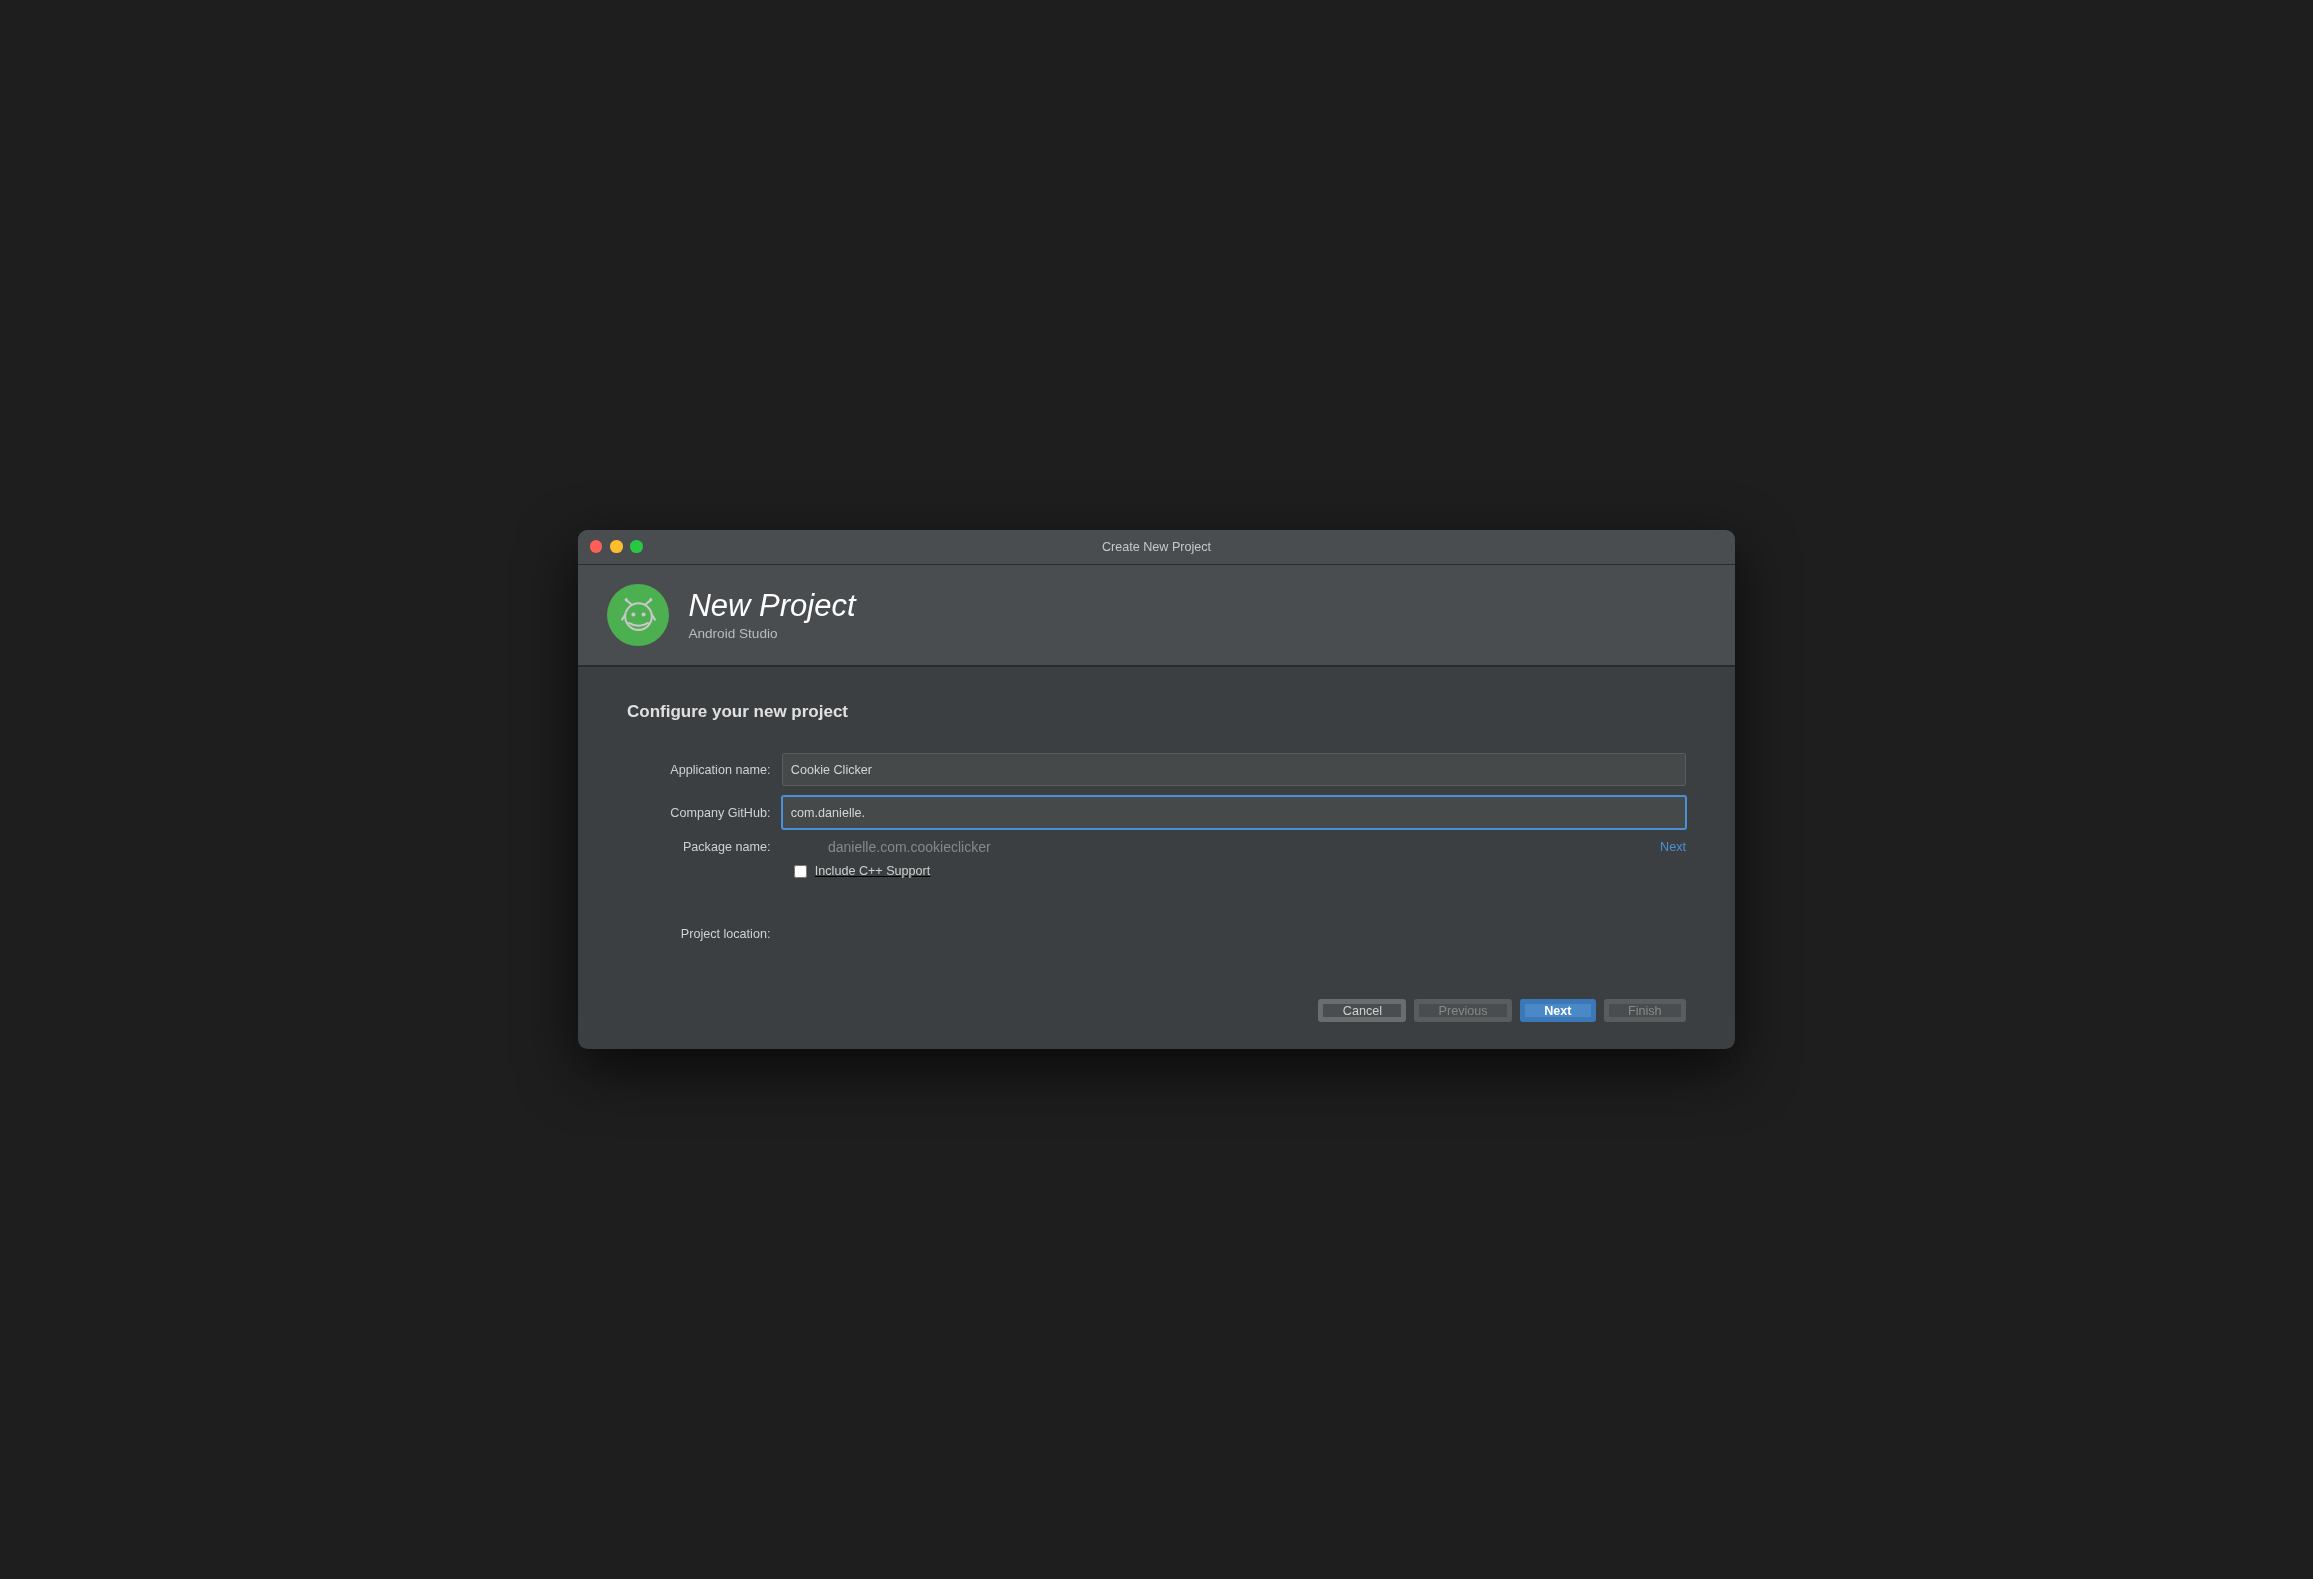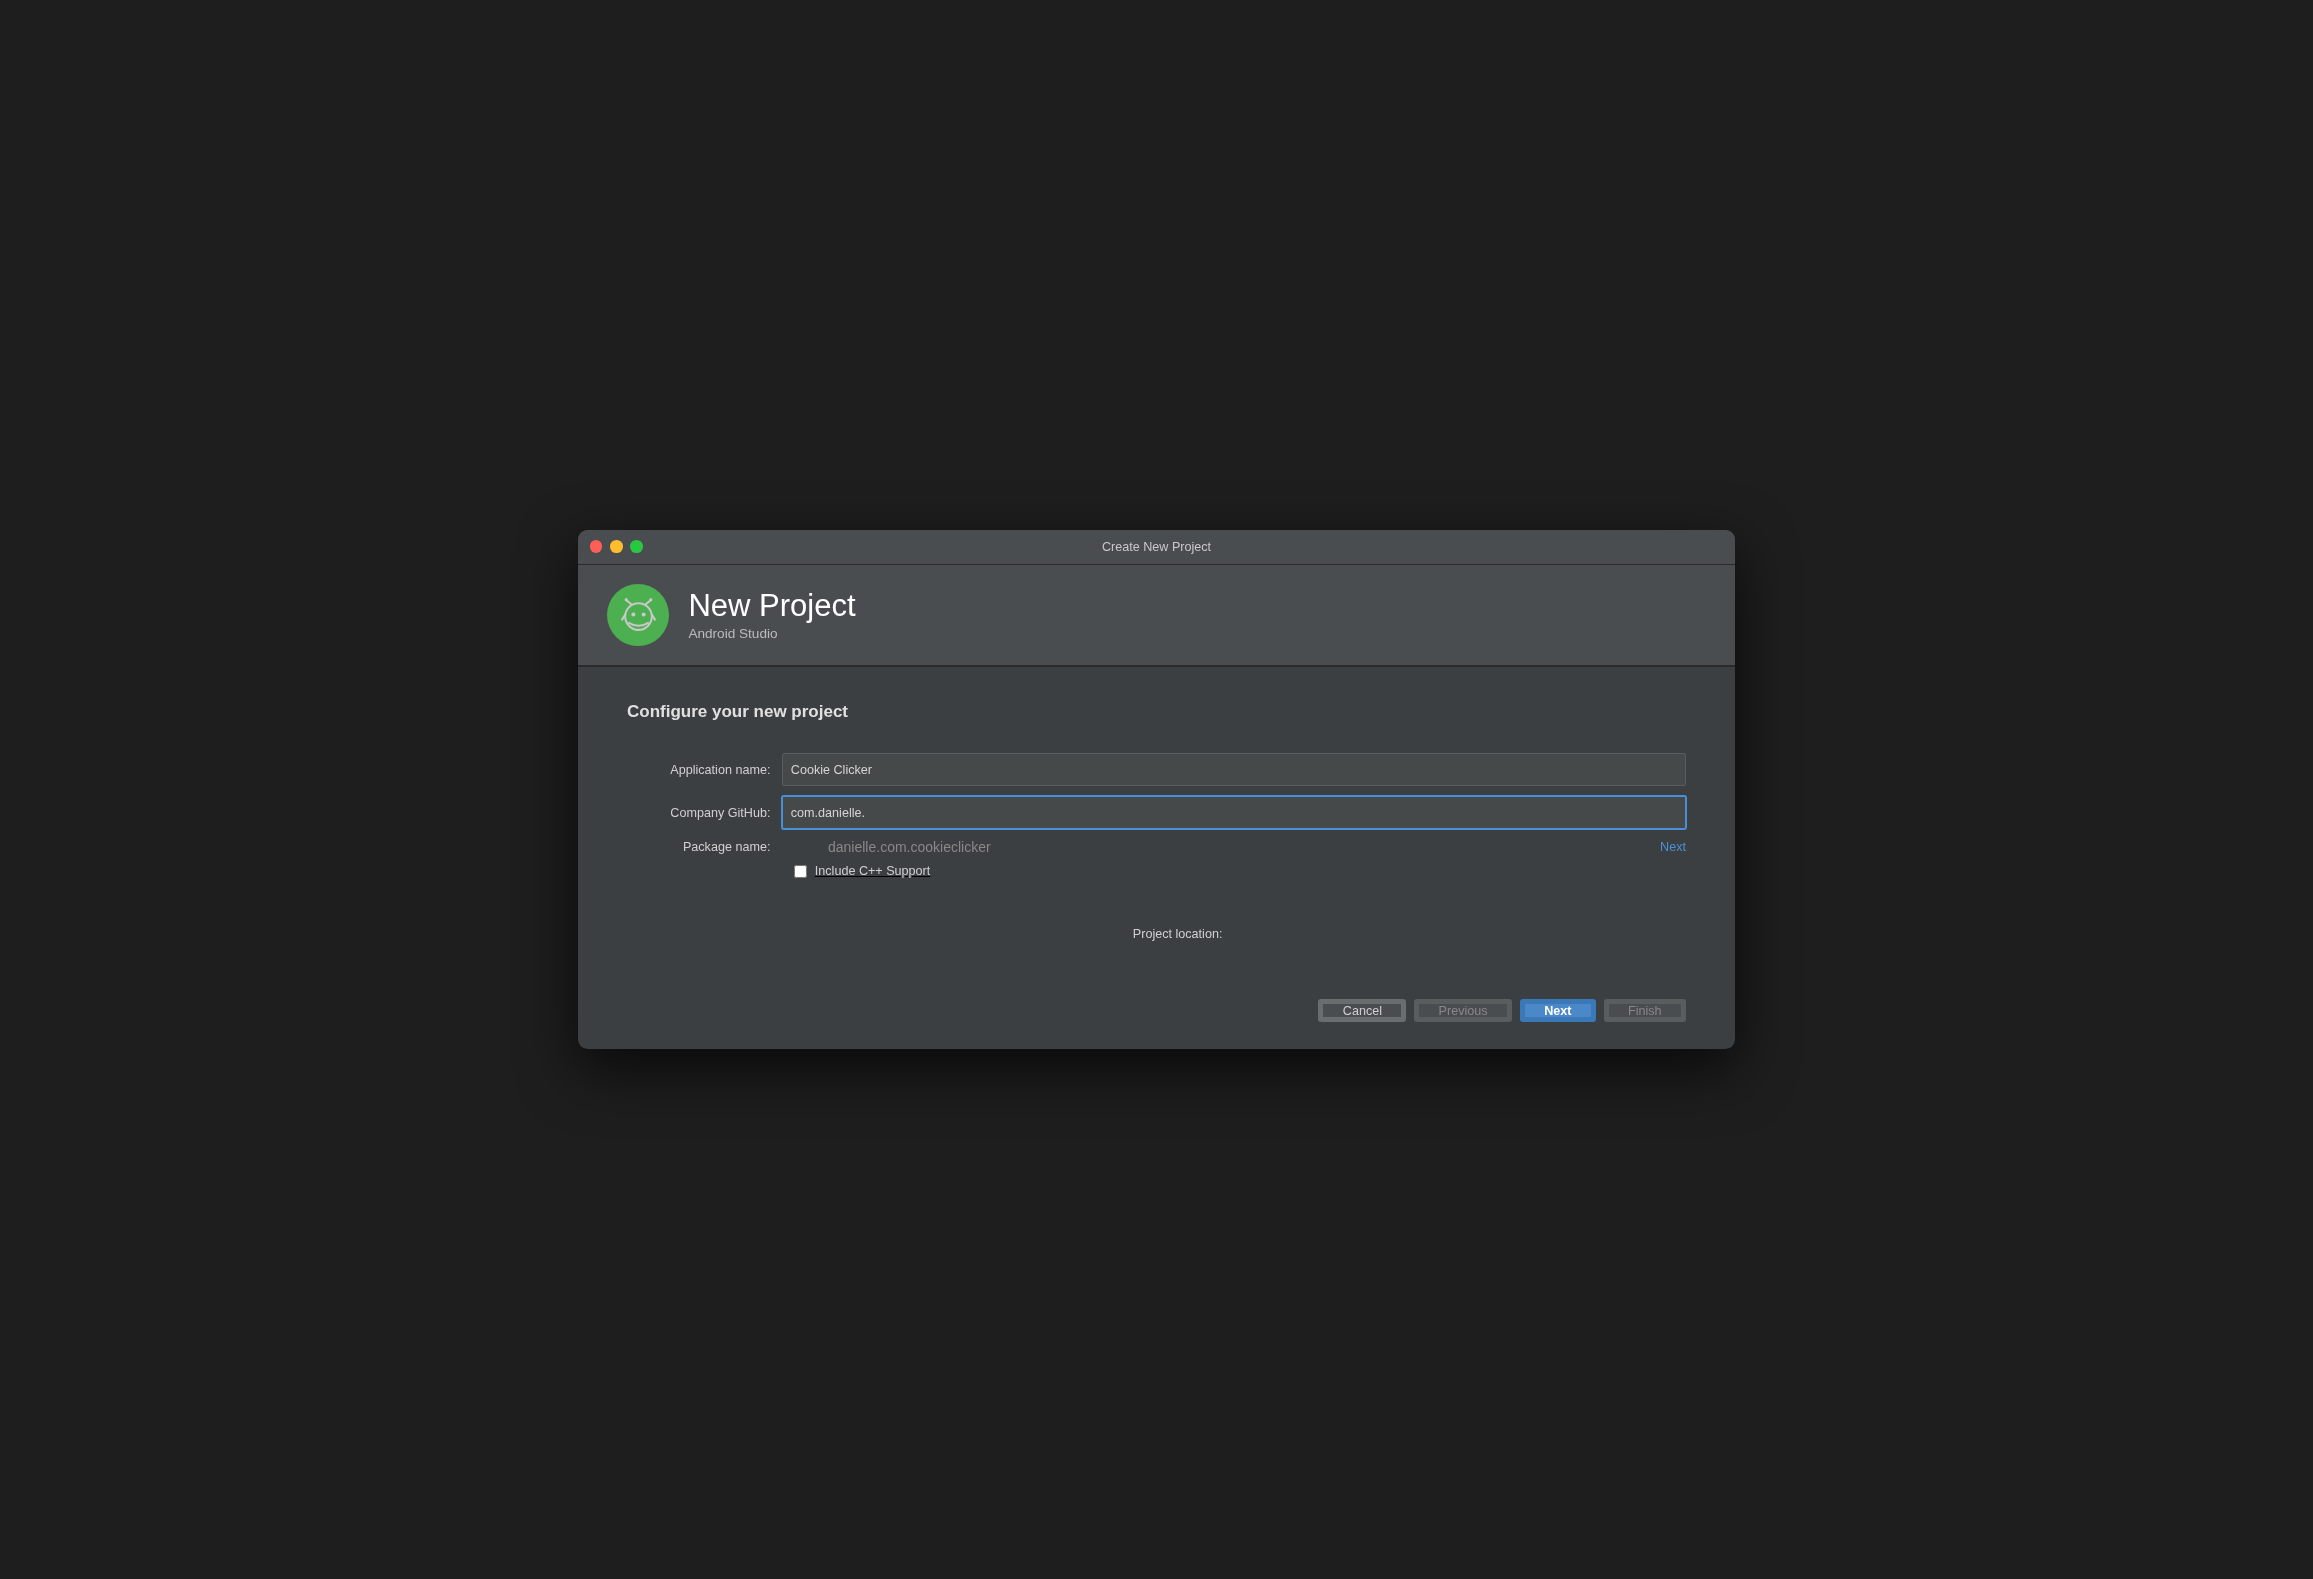--- a/index.html
+++ b/index.html
@@ -78,20 +78,21 @@
 
     .android-logo svg {
       width: 41px;
       height: 41px;
     }
 
     .header-text .project-title {
       font-size: 31px;
       font-weight: 300;
       color: #ffffff;
+      font-style: italic;
     }
 
     .header-text .project-subtitle {
       font-size: 13.6px;
       color: #bbbbbb;
       margin-top: 1.9px;
     }
 
     .main-content {
       padding: 35px 49px 29px 49px;
@@ -186,21 +187,20 @@
     }
 
     .location-section {
       margin-top: 49px;
       margin-bottom: 9.7px;
     }
 
     .location-row {
       display: flex;
       align-items: center;
-      flex-direction: column;
     }
 
     .location-input-wrapper {
       flex: 1;
       display: flex;
       gap: 0;
     }
 
     .location-input {
       flex: 1;

